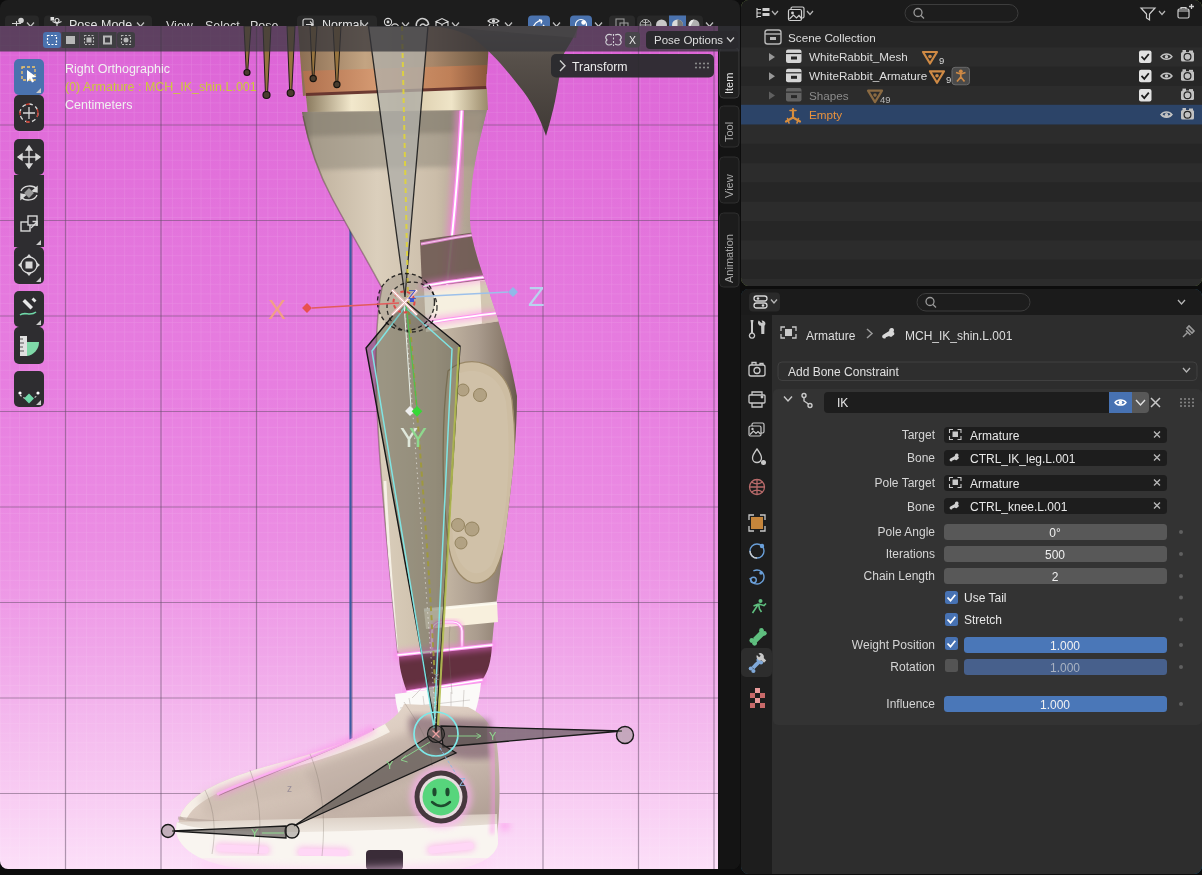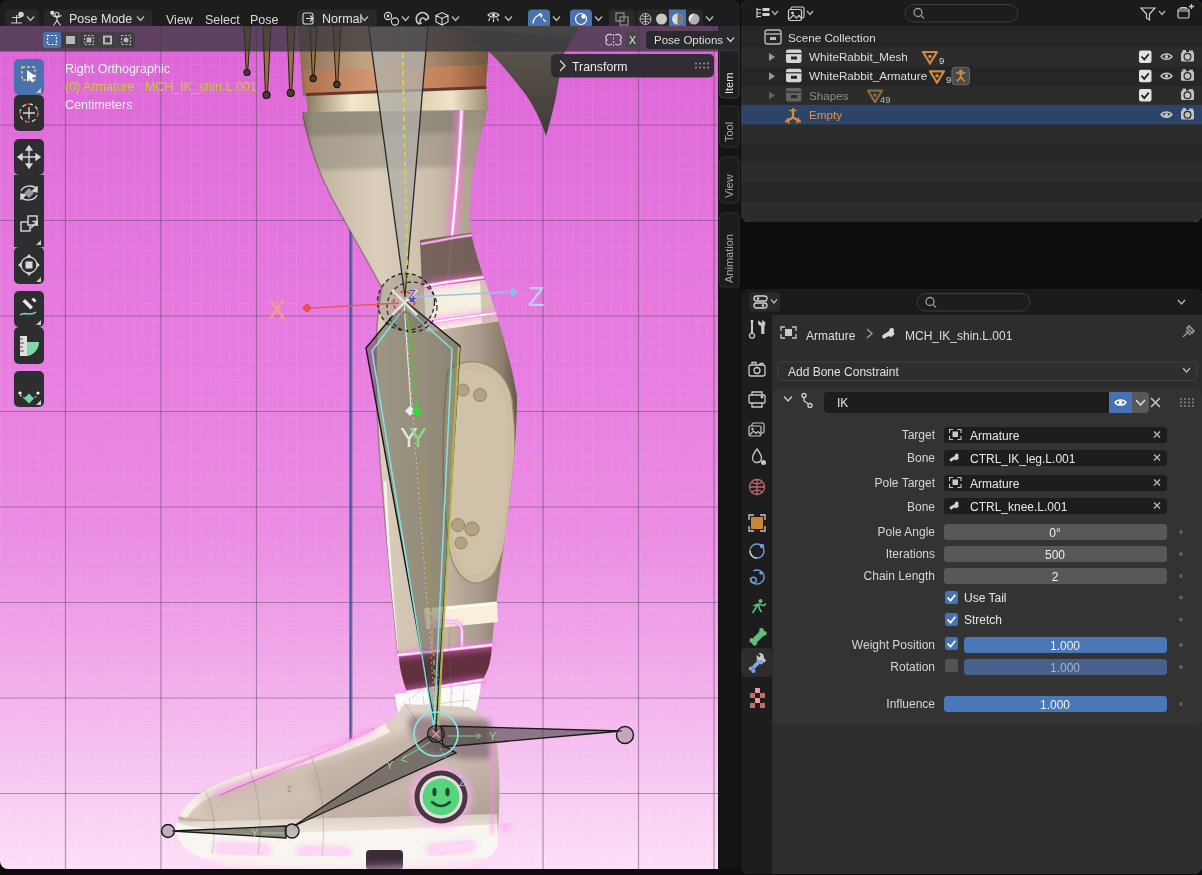--- a/index.html
+++ b/index.html
@@ -1,20 +1,20 @@
 <!DOCTYPE html>
 <html><head>
 <meta charset="utf-8">
 <style>
   * { margin:0; padding:0; box-sizing:border-box; }
   html,body { width:1202px; height:875px; background:#0d0d0d; font-family:"Liberation Sans", sans-serif; overflow:hidden; }
   .abs { position:absolute; }
   #vp { position:absolute; left:0; top:0; width:740px; height:869px; border-radius:8px; overflow:hidden; background:#1d1d1d; }
-  #vhdr { position:absolute; left:0; top:6px; width:740px; height:26px; background:#1d1d1d;padding-left:36px; }
-  #outliner { position:absolute; left:741px; top:0; width:461px; height:222px; border-radius:8px; overflow:hidden; background:#bef264; }
+  #vhdr { position:absolute; left:0; top:12px; width:740px; height:26px; background:#1d1d1d;padding-left:36px; }
+  #outliner { position:absolute; left:741px; top:0; width:461px; height:286px; border-radius:8px; overflow:hidden; background:#bef264; }
   #props { position:absolute; left:741px; top:289px; width:461px; height:585px; border-radius:8px; overflow:hidden; background:#0369a1; }
 </style>
 </head>
 <body>
 
 <div id="vp">
   <div id="vhdr">
     <svg class="abs" style="left:0;top:0" width="740" height="26" viewBox="0 0 740 26">
       <rect x="5" y="3.5" width="34" height="19" rx="4" fill="#282828"></rect>
       <g stroke="#d0d0d0" stroke-width="1.1" fill="none">

